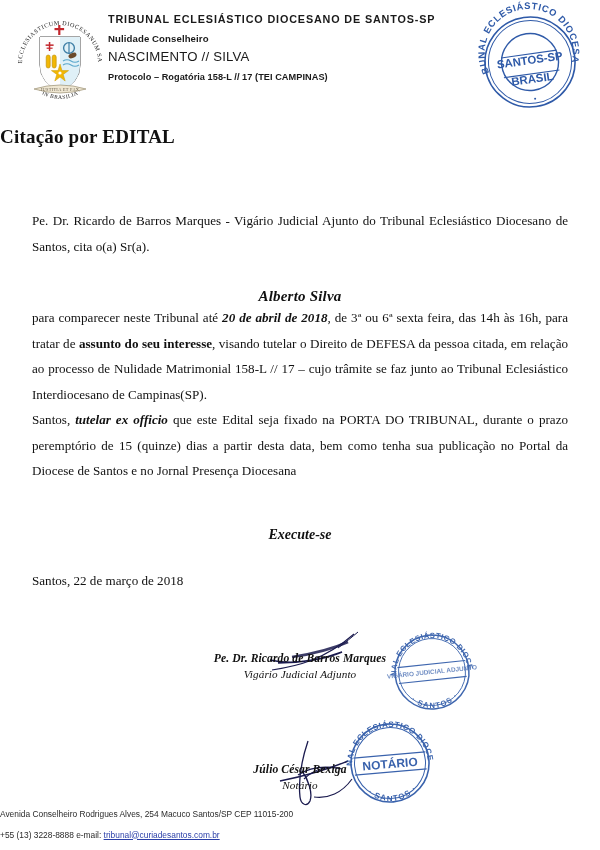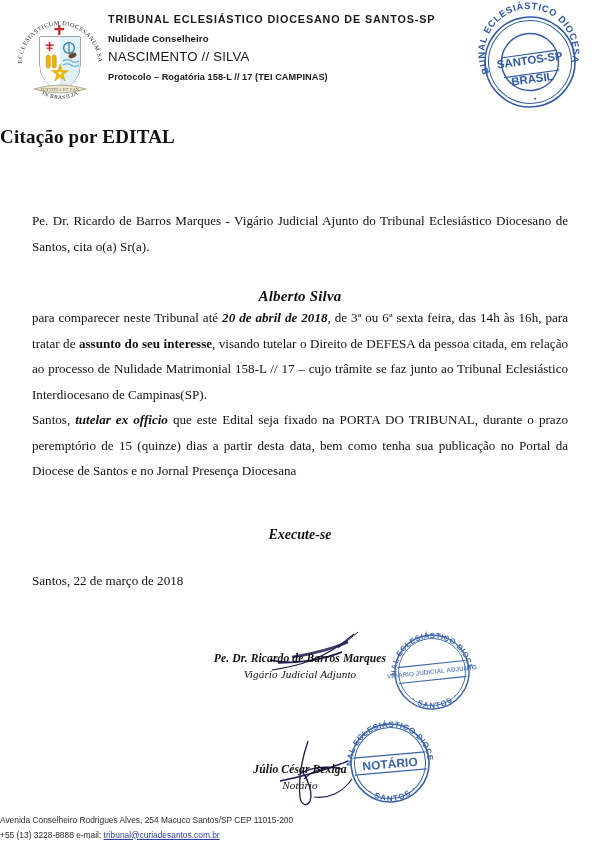--- a/index.html
+++ b/index.html
@@ -153,21 +153,21 @@
   .footer {
     position: absolute;
     left: 0; bottom: 8px;
     width: 600px;
     text-align: left;
     font-family: "Liberation Sans", "DejaVu Sans", sans-serif;
     font-size: 8.4px;
     color: #2b2b2b;
     line-height: 13.5px;
   }
-  .footer-line2 { margin-top: 1px; }
+  .footer-line2 { margin-top: 7px; }
   .footer-email {
     color: #2a3fa8;
     text-decoration: underline;
   }
 
   svg { display: block; overflow: visible; }
   .stamp-ink { fill: #2f5aa8; }
   .stamp-stroke { stroke: #2f5aa8; fill: none; }
 </style>
 </head>

